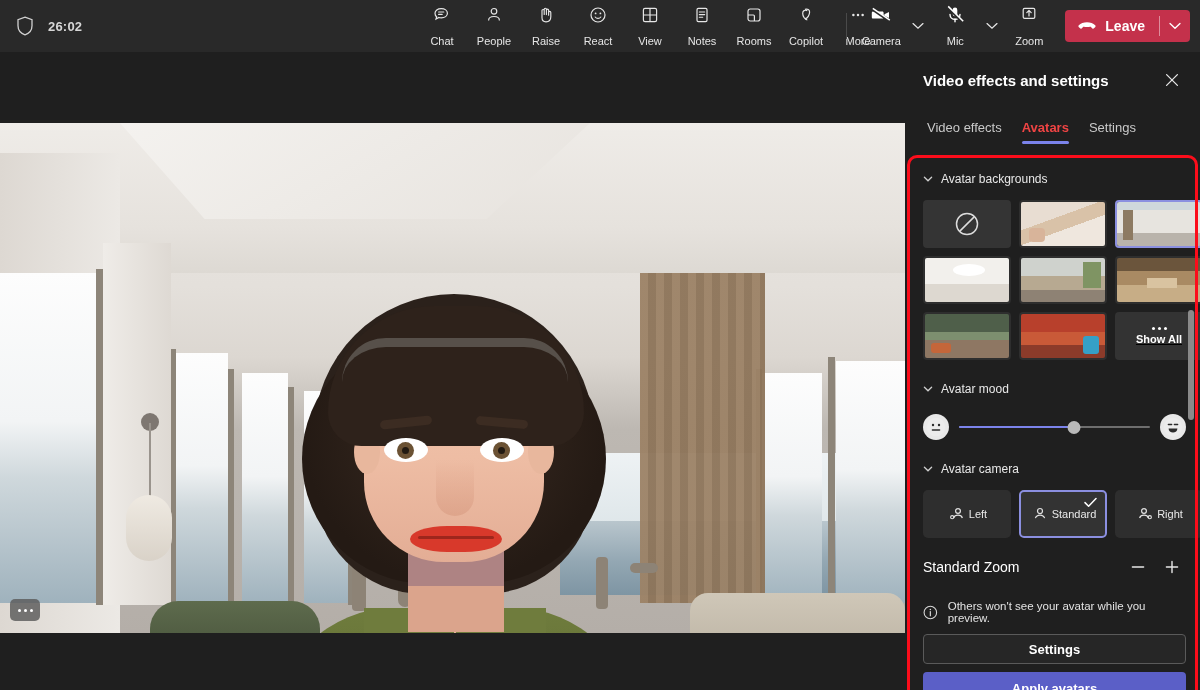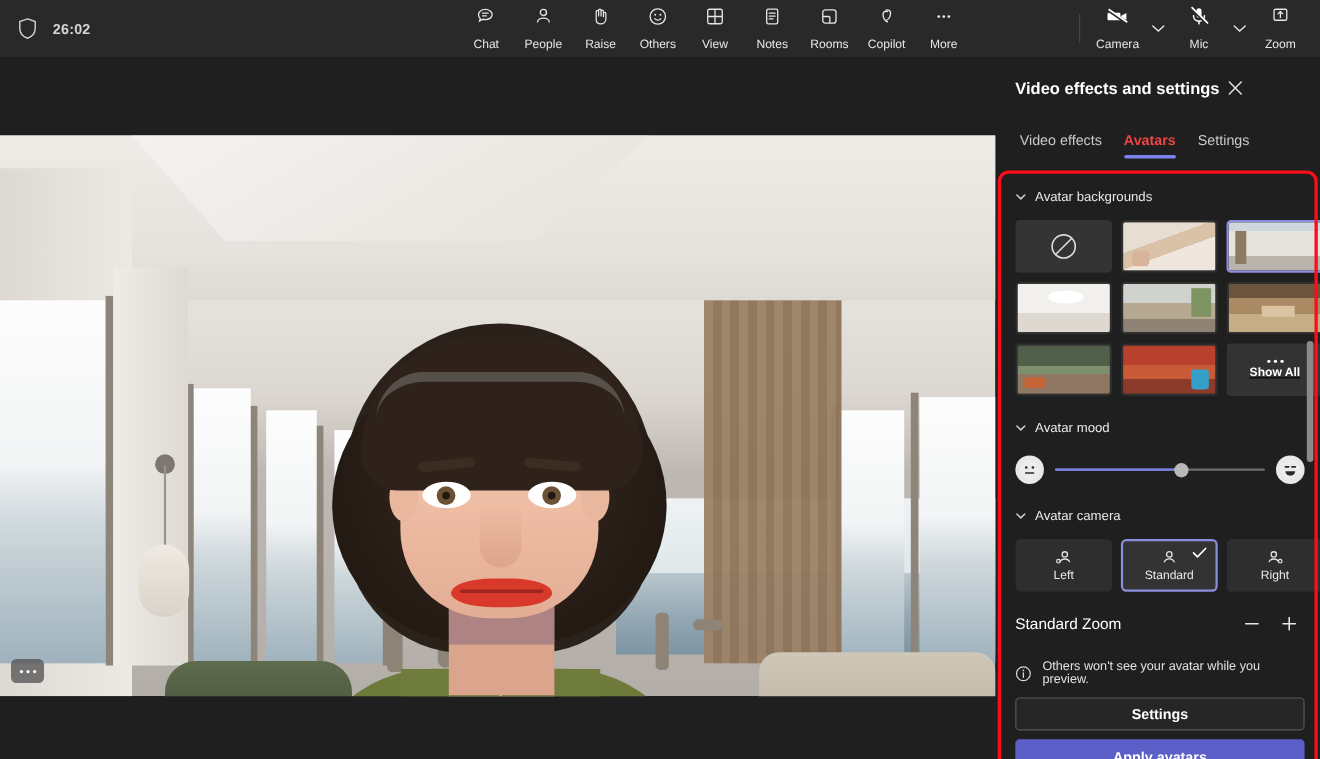--- a/index.html
+++ b/index.html
@@ -184,21 +184,21 @@
     display: flex; align-items: center; justify-content: center; gap: 3px; cursor: pointer;
   }
   .stage-more i { width: 3px; height: 3px; border-radius: 50%; background: #fff; display: block; }
 
   
   .panel {
     position: absolute; left: 907px; top: 52px; width: 293px; height: 638px;
     background: #1f1f1f;
   }
   .panel-head {
-    height: 56px; display: flex; align-items: center; justify-content: flex-start;
+    height: 56px; display: flex; align-items: center; justify-content: space-between;
     padding: 0 14px 0 16px;
   }
   .panel-title { color: #fff; font-size: 15px; font-weight: 700; }
   .close-btn {
     width: 28px; height: 28px; display: flex; align-items: center; justify-content: center;
     border-radius: 4px; cursor: pointer;
   }
 
   .tabs { display: flex; gap: 0; padding: 0 10px; height: 38px; align-items: stretch; }
   .tab {
@@ -265,21 +265,21 @@
   .track { position: absolute; left: 0; right: 0; height: 2px; background: #6e6e6e; border-radius: 2px; }
   .track-fill { position: absolute; left: 0; height: 2px; background: #7b83eb; border-radius: 2px; }
   .thumb-dot {
     position: absolute; width: 13px; height: 13px; border-radius: 50%;
     background: #b9b9b9; transform: translateX(-50%);
   }
 
   .camrow { display: grid; grid-template-columns: repeat(3, 88px); gap: 8px; margin-top: 8px; }
   .cam {
     height: 48px; border-radius: 5px; background: #2e2e2e; border: 2px solid transparent;
-    display: flex; flex-direction: column; align-items: center; justify-content: center; gap: 2px;
+    display: flex; flex-direction: row; align-items: center; justify-content: center; gap: 2px;
     cursor: pointer; position: relative;
   }
   .cam.selected { border-color: #8b8fe0; background: #333; }
   .cam .cl { color: #e9e9e9; font-size: 11px; }
   .cam .chk { position: absolute; right: 8px; top: 5px; }
 
   .zoomrow { display: flex; align-items: center; justify-content: space-between; margin-top: 14px; height: 30px; }
   .zoomlabel { color: #fff; font-size: 14px; }
   .zoombtns { display: flex; gap: 6px; }
   .zbtn {
@@ -354,21 +354,21 @@
       </div>
       <div class="tbtn">
         <span class="ico">
           <svg width="20" height="20" viewBox="0 0 20 20">
               <circle cx="10" cy="10" r="7" fill="none" stroke="#e6e6e6" stroke-width="1.2"></circle>
               <circle cx="7.6" cy="8.4" r=".9" fill="#e6e6e6"></circle>
               <circle cx="12.4" cy="8.4" r=".9" fill="#e6e6e6"></circle>
               <path d="M7.2 12c.7.9 1.7 1.4 2.8 1.4s2.1-.5 2.8-1.4" fill="none" stroke="#e6e6e6" stroke-width="1.15" stroke-linecap="round"></path>
             </svg>
         </span>
-        <span class="lbl">Others</span>
+        <span class="lbl">React</span>
       </div>
       <div class="tbtn">
         <span class="ico">
           <svg width="20" height="20" viewBox="0 0 20 20">
               <rect x="3.4" y="3.4" width="13.2" height="13.2" rx="1.6" fill="none" stroke="#e6e6e6" stroke-width="1.2"></rect>
               <path d="M10 3.4v13.2M3.4 10h13.2" stroke="#e6e6e6" stroke-width="1.2"></path>
             </svg>
         </span>
         <span class="lbl">View</span>
       </div>
@@ -447,20 +447,34 @@
           </svg>
       </div>
       <div class="tbtn">
         <span class="ico">
           <svg width="20" height="20" viewBox="0 0 20 20">
               <rect x="4.2" y="3.4" width="11.6" height="10" rx="1.4" fill="none" stroke="#e6e6e6" stroke-width="1.2"></rect>
               <path d="M10 11V5.8M10 5.4 7.8 7.6M10 5.4l2.2 2.2" fill="none" stroke="#e6e6e6" stroke-width="1.2" stroke-linecap="round" stroke-linejoin="round"></path>
             </svg>
         </span>
         <span class="lbl">Zoom</span>
+      </div>
+      <div class="leave">
+        <div class="leave-main">
+          <svg width="20" height="14" viewBox="0 0 20 14">
+              <path d="M10 3.2c-3.3 0-6.3 1.2-8.2 3-.6.6-.5 1.5.1 2l1.5 1.2c.5.4 1.2.3 1.6-.2l1-1.2c.2-.3.6-.4.9-.3 1 .3 2 .4 3.1.4s2.1-.1 3.1-.4c.3-.1.7 0 .9.3l1 1.2c.4.5 1.1.6 1.6.2l1.5-1.2c.6-.5.7-1.4.1-2-1.9-1.8-4.9-3-8.2-3z" fill="#fff"></path>
+            </svg>
+          <span>Leave</span>
+        </div>
+        <div class="leave-div"></div>
+        <div class="leave-caret">
+          <svg width="12" height="8" viewBox="0 0 12 8">
+              <path d="M1 1.6 6 6.2l5-4.6" fill="none" stroke="#fff" stroke-width="1.4" stroke-linecap="round"></path>
+            </svg>
+        </div>
       </div>
     </div>
   </div>
 
   <div class="stage">
     <div class="room">
       <div class="bg-base"></div>
       <div class="ceiling"></div>
       <div class="ceiling-step"></div>
       <div class="wall-left"></div>

